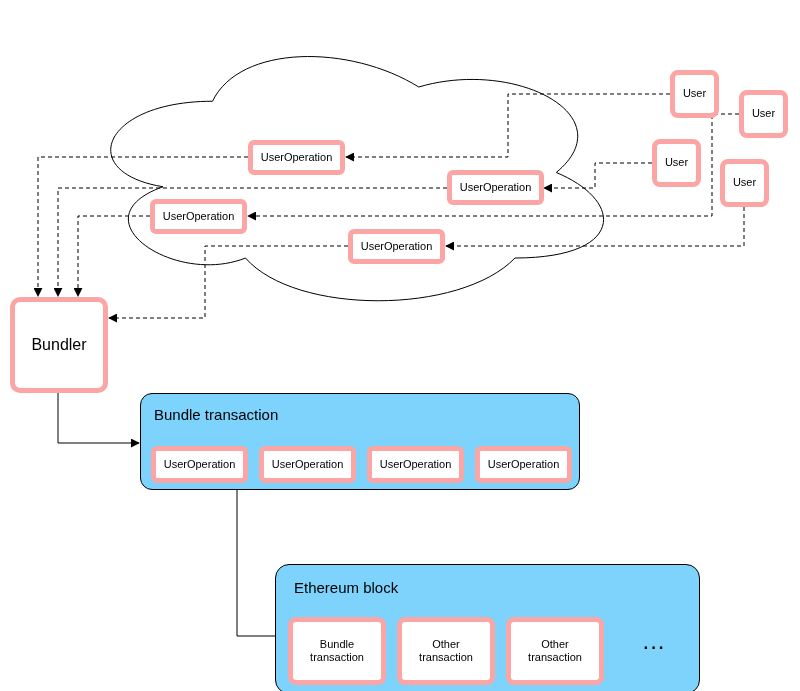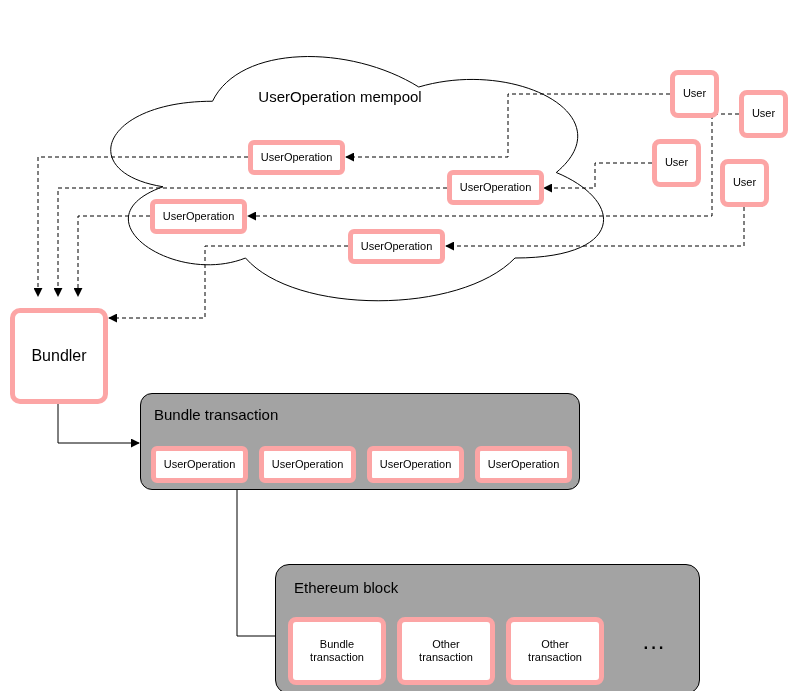--- a/index.html
+++ b/index.html
@@ -22,28 +22,28 @@
     display: flex;
     align-items: center;
     justify-content: center;
     text-align: center;
     line-height: 1.2;
   }
   .uo   { width: 97px; height: 35px; border-radius: 6px; font-size: 11px; }
   .user { width: 49px; height: 48px; border-radius: 8px; font-size: 11px; }
 
   .bundler {
-    left: 10px; top: 308px; width: 98px; height: 96px;
+    left: 10px; top: 297px; width: 98px; height: 96px;
     border-radius: 10px; font-size: 16px;
   }
 
   .group {
     position: absolute;
     box-sizing: border-box;
-    background: #a3a3a3;
+    background: #7dd3fc;
     border: 1px solid #000000;
   }
   .group-title {
     position: absolute;
     font-size: 15px;
     white-space: nowrap;
   }
 
   .bundle-group { left: 140px; top: 393px; width: 440px; height: 97px; border-radius: 12px; }
   .bundle-group .group-title { left: 13px; top: 12px; }
@@ -93,21 +93,20 @@
 
     <path d="M248,157 L38,157 L38,296" fill="none" stroke="#000000" stroke-width="1" stroke-dasharray="4 3" marker-end="url(#arrow)"></path>
     <path d="M447,188 L58,188 L58,296" fill="none" stroke="#000000" stroke-width="1" stroke-dasharray="4 3" marker-end="url(#arrow)"></path>
     <path d="M150,216 L78,216 L78,296" fill="none" stroke="#000000" stroke-width="1" stroke-dasharray="4 3" marker-end="url(#arrow)"></path>
     <path d="M348,246 L205,246 L205,318 L109,318" fill="none" stroke="#000000" stroke-width="1" stroke-dasharray="4 3" marker-end="url(#arrow)"></path>
 
     <path d="M58,393 L58,443 L139,443" fill="none" stroke="#000000" stroke-width="1" marker-end="url(#arrow)"></path>
     <path d="M237,490 L237,636 L286,636" fill="none" stroke="#000000" stroke-width="1" marker-end="url(#arrow)"></path>
   </svg>
 
-  <div class="mempool-title">UserOperation mempool</div>
 
   <div class="node uo" style="left:248px; top:140px;">UserOperation</div>
   <div class="node uo" style="left:447px; top:170px;">UserOperation</div>
   <div class="node uo" style="left:150px; top:199px;">UserOperation</div>
   <div class="node uo" style="left:348px; top:229px;">UserOperation</div>
 
   <div class="node user" style="left:670px; top:70px;">User</div>
   <div class="node user" style="left:739px; top:90px;">User</div>
   <div class="node user" style="left:652px; top:139px;">User</div>
   <div class="node user" style="left:720px; top:159px;">User</div>

